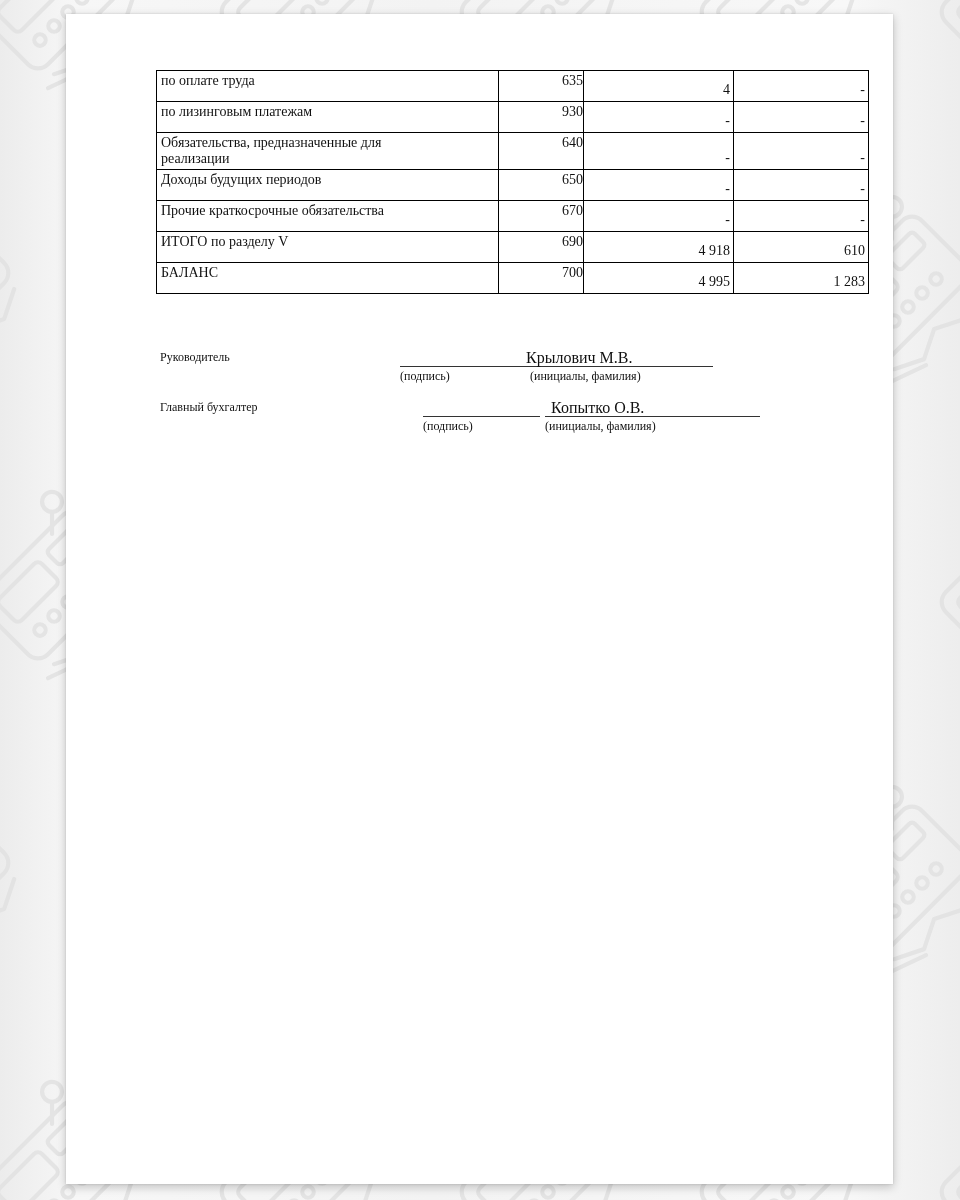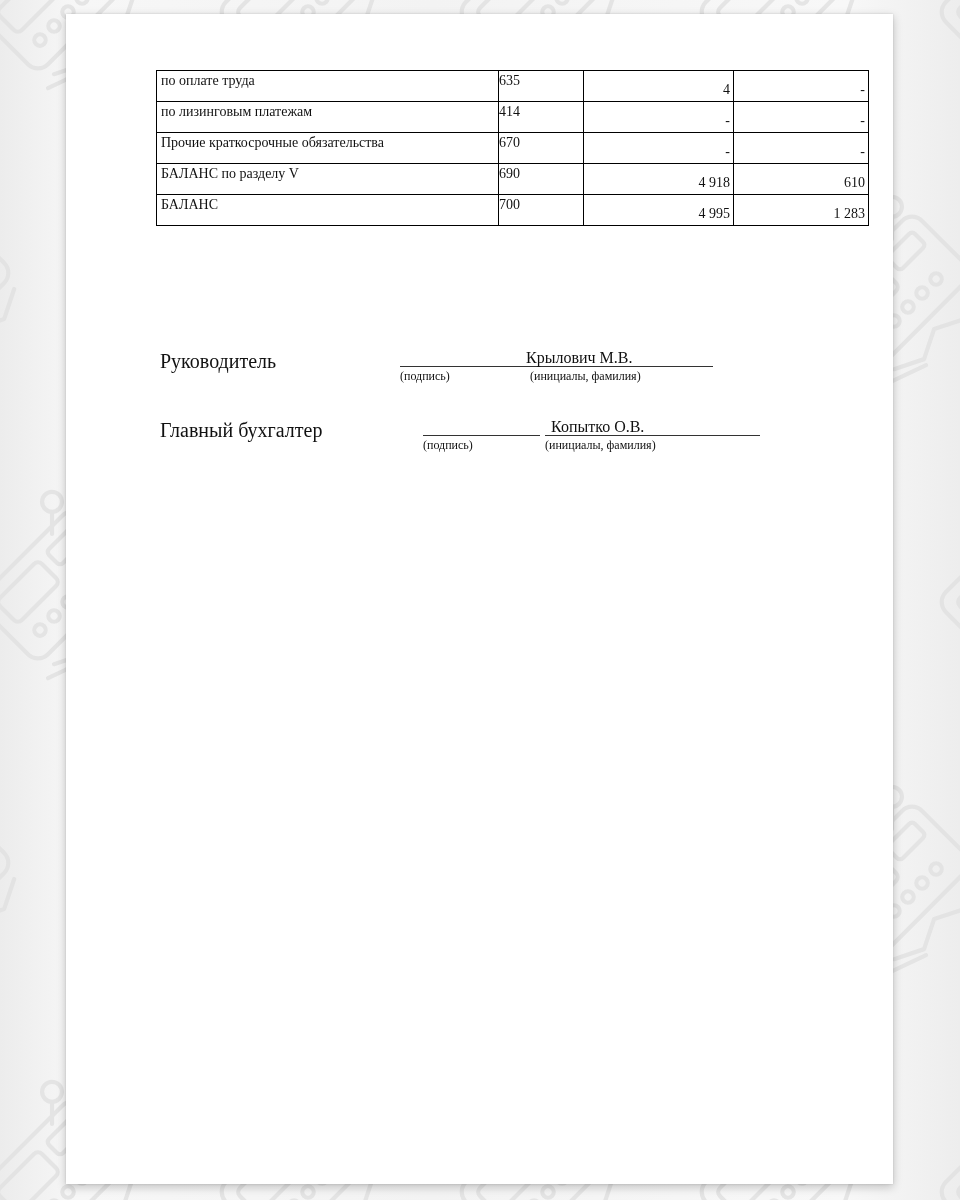--- a/index.html
+++ b/index.html
@@ -59,41 +59,41 @@
   tr.row { height: 31px; }
   tr.row.tall { height: 36px; }
   td.c-label {
     vertical-align: top;
     text-align: left;
     padding: 2px 2px 2px 4px;
     white-space: pre-line;
   }
   td.c-code {
     vertical-align: top;
-    text-align: left;
+    text-align: right;
     padding: 2px 0;
   }
   td.c-val {
     vertical-align: bottom;
     text-align: right;
     padding: 2px 3px 3px 2px;
   }
 
   
   .sig-row {
     position: absolute;
     left: 0; width: 827px; height: 46px;
     color: #111;
   }
   .sig-row-1 { top: 336px; }
-  .sig-row-2 { top: 405px; }
+  .sig-row-2 { top: 386px; }
   .sig-role {
     position: absolute;
     left: 94px; top: 0;
-    font-size: 20px;
+    font-size: 12px;
   }
   .sign-line {
     position: absolute;
     top: 0; height: 17px;
     border-bottom: 1px solid #333;
   }
   .sig-row-1 .sign-line { left: 334px; width: 118px; }
   .sig-row-2 .sign-line { left: 357px; width: 117px; }
   .name-line {
     position: absolute;
@@ -483,32 +483,45 @@
     </colgroup>
     <tbody>
       <tr class="row">
         <td class="c-label">по оплате труда</td>
         <td class="c-code">635</td>
         <td class="c-val">4</td>
         <td class="c-val">-</td>
       </tr>
       <tr class="row">
         <td class="c-label">по лизинговым платежам</td>
-        <td class="c-code">414</td>
+        <td class="c-code">930</td>
+        <td class="c-val">-</td>
+        <td class="c-val">-</td>
+      </tr>
+      <tr class="row tall">
+        <td class="c-label">Обязательства, предназначенные для
+реализации</td>
+        <td class="c-code">640</td>
+        <td class="c-val">-</td>
+        <td class="c-val">-</td>
+      </tr>
+      <tr class="row">
+        <td class="c-label">Доходы будущих периодов</td>
+        <td class="c-code">650</td>
         <td class="c-val">-</td>
         <td class="c-val">-</td>
       </tr>
       <tr class="row">
         <td class="c-label">Прочие краткосрочные обязательства</td>
         <td class="c-code">670</td>
         <td class="c-val">-</td>
         <td class="c-val">-</td>
       </tr>
       <tr class="row">
-        <td class="c-label">БАЛАНС по разделу V</td>
+        <td class="c-label">ИТОГО по разделу V</td>
         <td class="c-code">690</td>
         <td class="c-val">4 918</td>
         <td class="c-val">610</td>
       </tr>
       <tr class="row">
         <td class="c-label">БАЛАНС</td>
         <td class="c-code">700</td>
         <td class="c-val">4 995</td>
         <td class="c-val">1 283</td>
       </tr>

